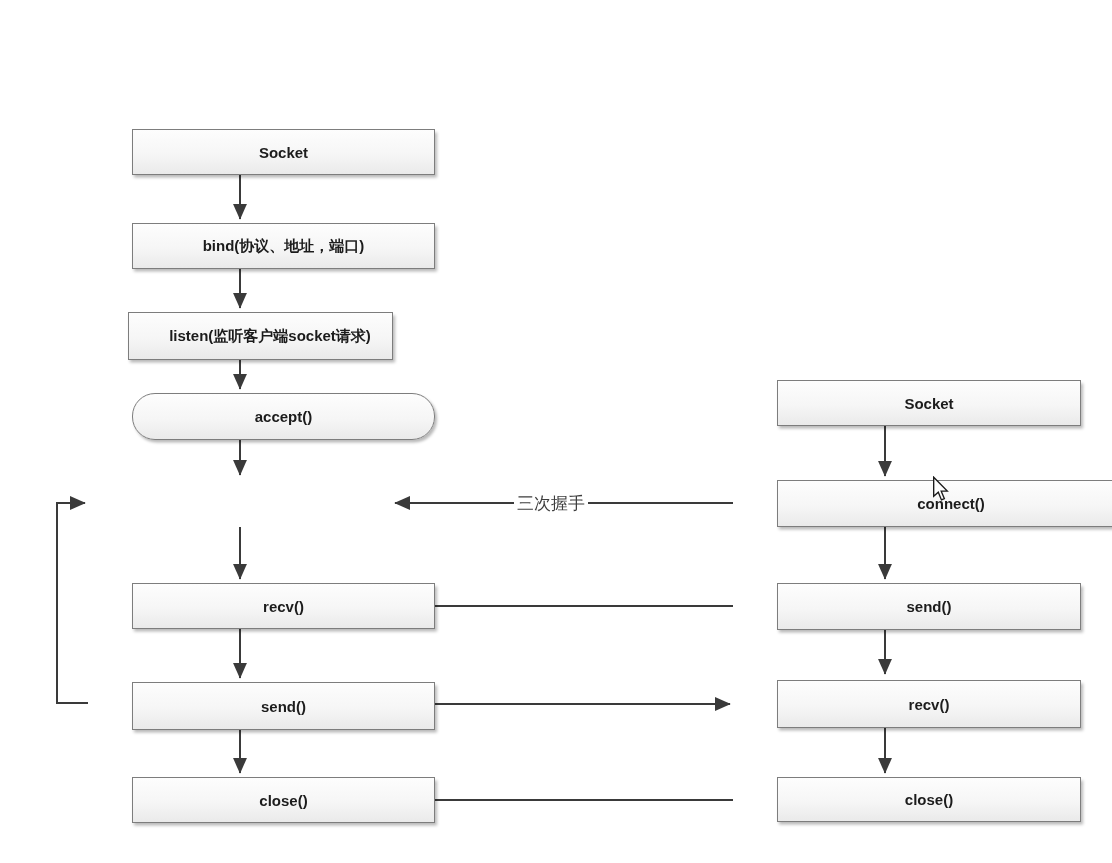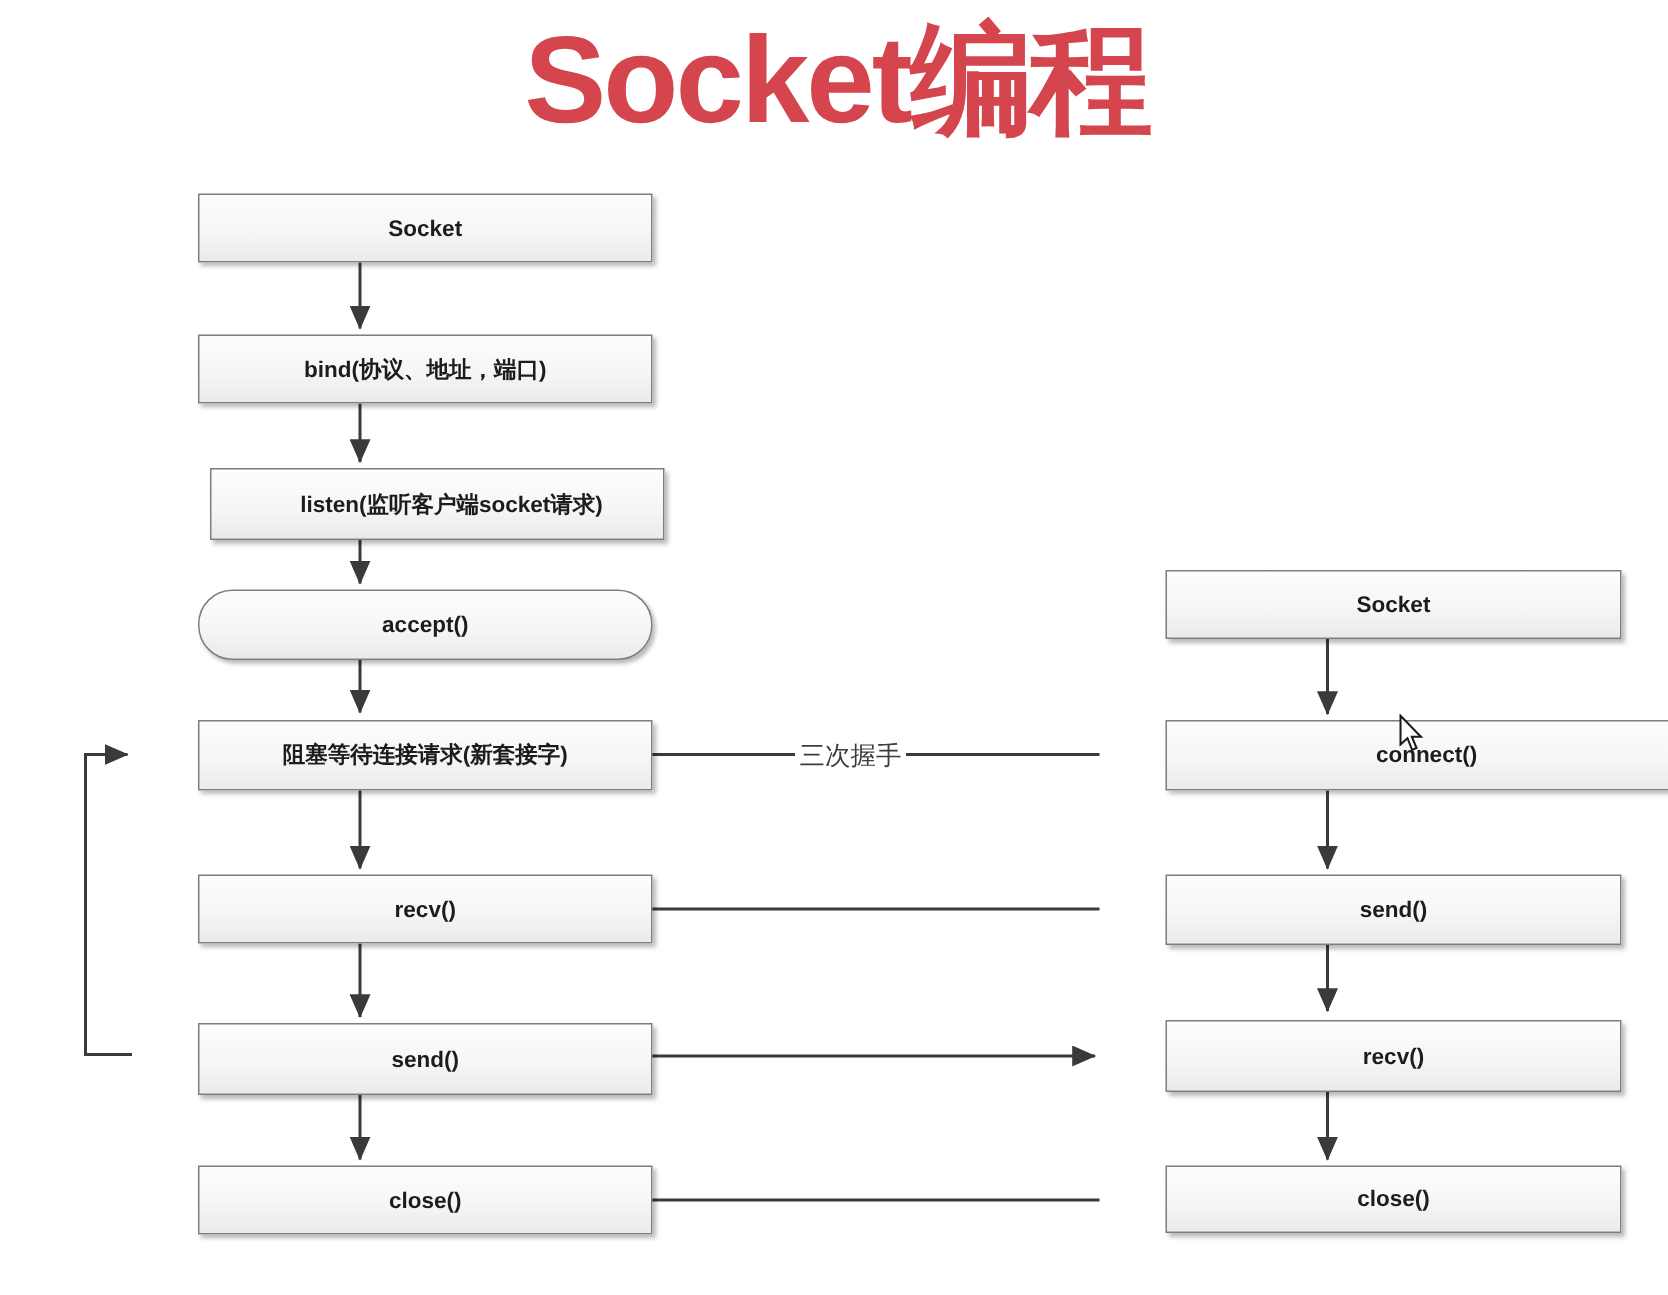--- a/index.html
+++ b/index.html
@@ -35,30 +35,28 @@
   .conn{position:absolute;left:0;top:0;}
   .edge-label{
     position:absolute;
     left:514px;top:492px;
     background:#ffffff;
     padding:0 3px;
     font-size:17px;
     font-weight:400;
     color:#3d3d3d;
     white-space:nowrap;
-    margin-left:16px;
   }
   .cursor{position:absolute;left:932px;top:476px;width:18px;height:26px;}
 </style>
 </head>
 <body>
 
 <div id="stage">
 
-  <div class="title">Socket编程</div>
 
   <svg class="conn" width="1112" height="863" viewBox="0 0 1112 863">
     <defs>
       <marker id="arr" markerWidth="8" markerHeight="7" refX="7.6" refY="3.5" orient="auto" markerUnits="strokeWidth">
         <path d="M0,0 L8,3.5 L0,7 Z" fill="#3a3a3a"></path>
       </marker>
     </defs>
     <g stroke="#3a3a3a" stroke-width="2" fill="none">
 
       <line x1="240" y1="175" x2="240" y2="219" marker-end="url(#arr)"></line>
@@ -81,23 +79,22 @@
       <line x1="391" y1="704" x2="730" y2="704" marker-end="url(#arr)"></line>
 
       <line x1="733" y1="800" x2="395" y2="800" marker-end="url(#arr)"></line>
 
       <path d="M88,703 L57,703 L57,503 L85,503" stroke-linejoin="miter" marker-end="url(#arr)"></path>
     </g>
   </svg>
 
   <div class="fc-box" style="left:88px;top:129px;width:303px;height:46px;">Socket</div>
   <div class="fc-box" style="left:88px;top:223px;width:303px;height:46px;text-align:right;">bind(协议、地址，端口)</div>
-  <div class="fc-box" style="left:96px;top:312px;width:303px;height:48px;padding-left:19px;">listen(监听客户端socket请求)</div>
+  <div class="fc-box" style="left:84px;top:312px;width:265px;height:48px;padding-left:19px;">listen(监听客户端socket请求)</div>
   <div class="fc-box" style="left:88px;top:393px;width:303px;height:47px;border-radius:23px;">accept()</div>
-  <div class="fc-box" style="left:88px;top:480px;width:303px;height:47px;">阻塞等待连接请求(新套接字)</div>
   <div class="fc-box" style="left:88px;top:583px;width:303px;height:46px;">recv()</div>
   <div class="fc-box" style="left:88px;top:682px;width:303px;height:48px;">send()</div>
   <div class="fc-box" style="left:88px;top:777px;width:303px;height:46px;">close()</div>
 
   <div class="fc-box" style="left:733px;top:380px;width:304px;height:46px;">Socket</div>
   <div class="fc-box" style="left:733px;top:480px;width:348px;height:47px;">connect()</div>
   <div class="fc-box" style="left:733px;top:583px;width:304px;height:47px;">send()</div>
   <div class="fc-box" style="left:733px;top:680px;width:304px;height:48px;">recv()</div>
   <div class="fc-box" style="left:733px;top:777px;width:304px;height:45px;">close()</div>
 

